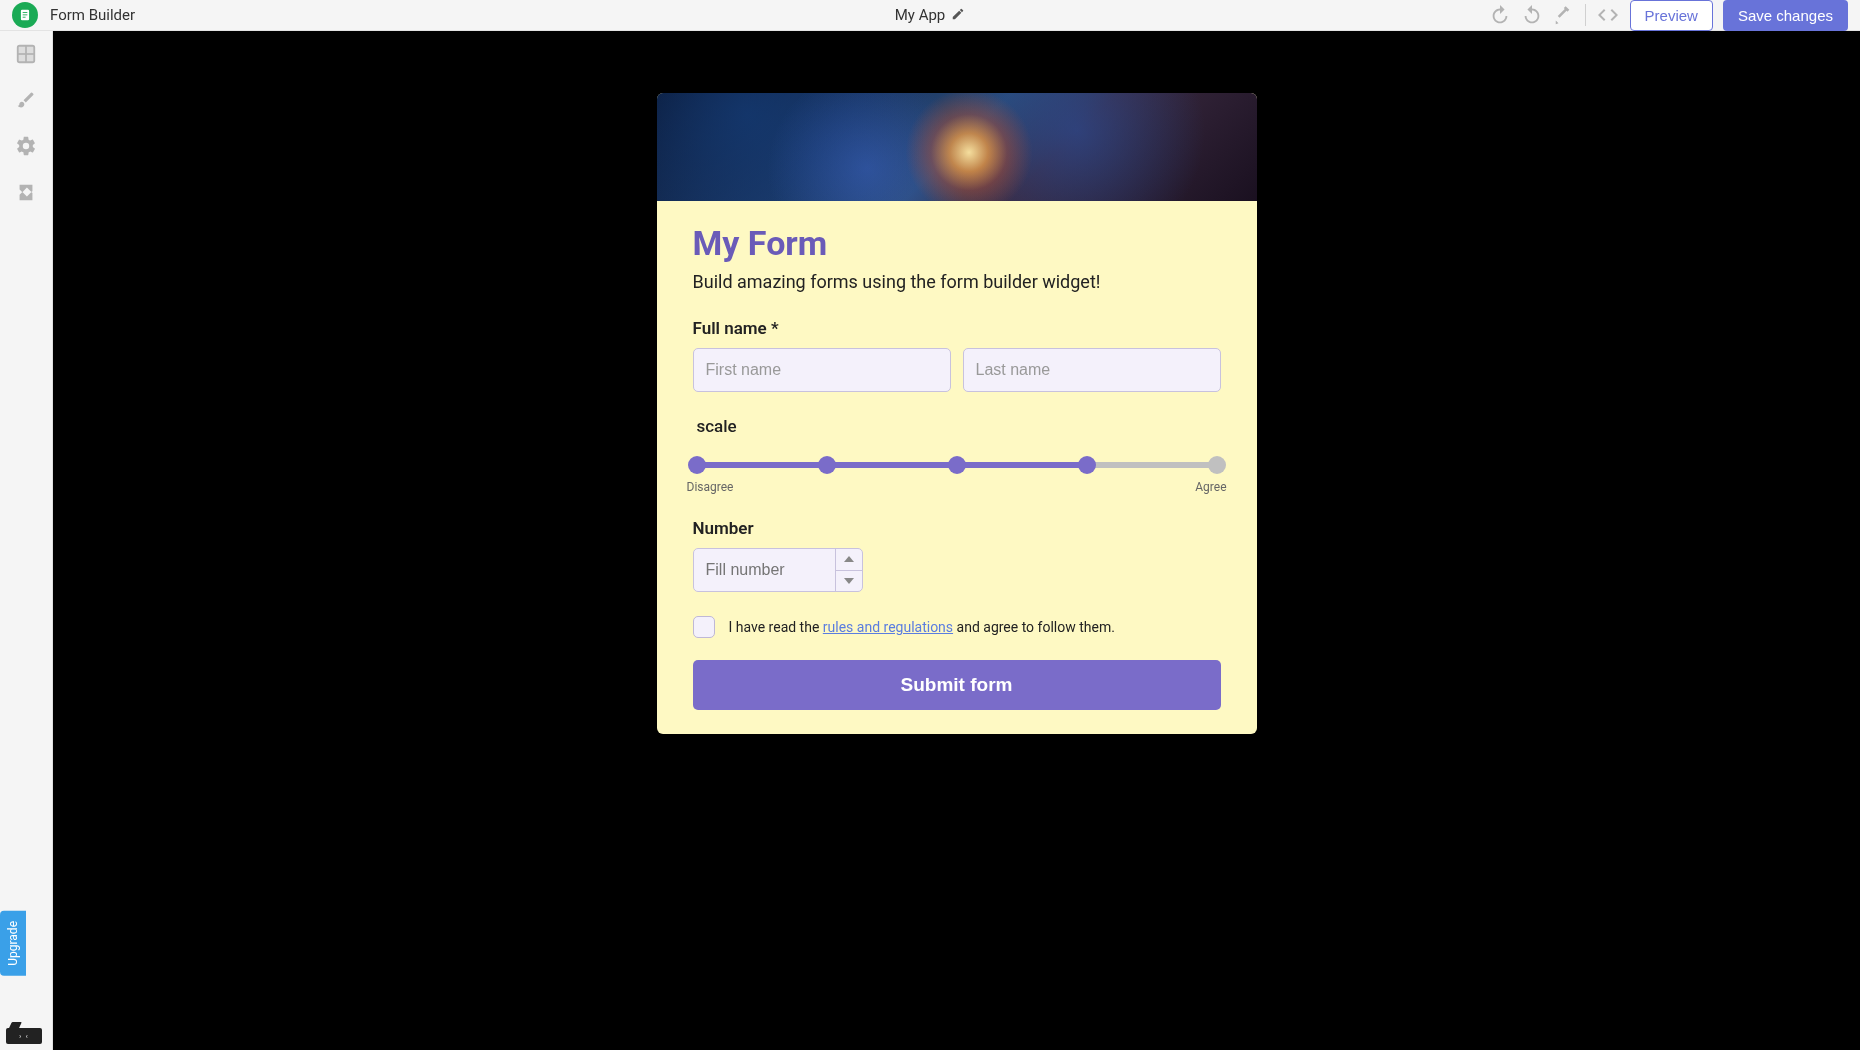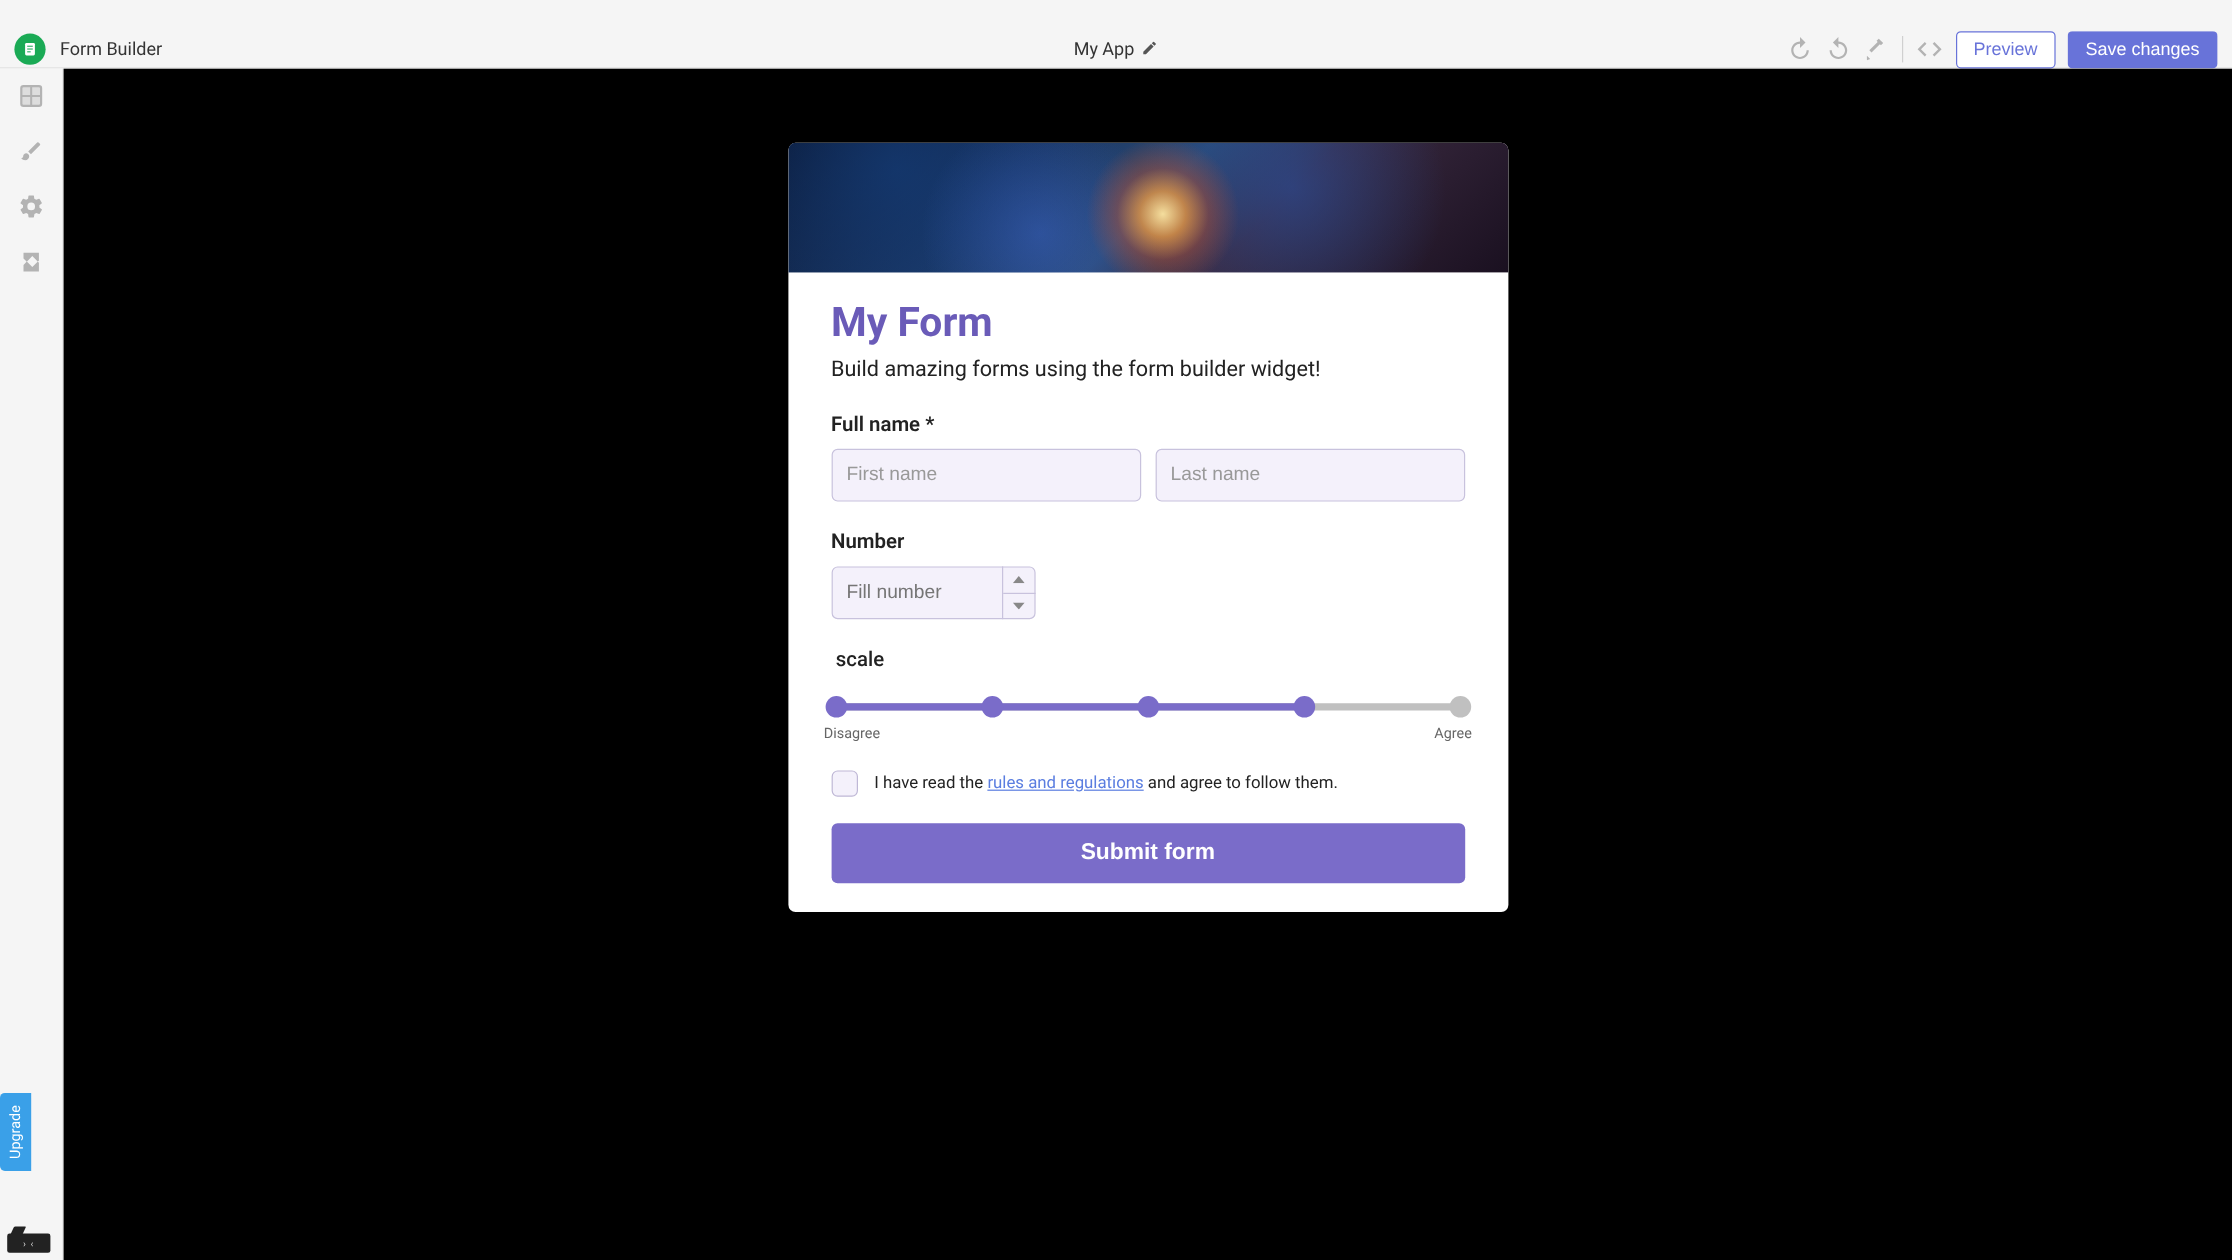--- a/index.html
+++ b/index.html
@@ -2,21 +2,21 @@
 <html><head>
 <meta charset="utf-8">
 <style>
 * { box-sizing: border-box; margin: 0; padding: 0; }
 html, body { width: 100%; height: 100%; font-family: -apple-system, BlinkMacSystemFont, "Segoe UI", Roboto, sans-serif; }
 body { display: flex; flex-direction: column; background: #f5f5f5; }
 
 
 .topbar {
   height: 31px; background: #f5f5f5; display: flex; align-items: center;
-  padding: 0 12px; border-bottom: 1px solid #e3e3e3; margin-top: 26px;
+  padding: 0 12px; border-bottom: 1px solid #e3e3e3;
 }
 .topbar-left { display: flex; align-items: center; gap: 12px; flex: 1; }
 .logo {
   width: 26px; height: 26px; border-radius: 50%;
   background: #1aaa55; display: flex; align-items: center; justify-content: center;
 }
 .logo svg { width: 14px; height: 14px; }
 .app-label { font-size: 15px; color: #333; }
 .topbar-center { flex: 1; display: flex; align-items: center; justify-content: center; gap: 6px; }
 .app-title { font-size: 15px; color: #333; }
@@ -39,21 +39,21 @@
   width: 53px; background: #f5f5f5; display: flex; flex-direction: column;
   align-items: center; padding-top: 12px; gap: 24px; border-right: 1px solid #e0e0e0;
 }
 .sidebar-icon { color: #b3b3b3; cursor: pointer; width: 22px; height: 22px; display: flex; align-items: center; justify-content: center; }
 
 
 .canvas { flex: 1; background: #000; position: relative; display: flex; justify-content: center; align-items: flex-start; padding-top: 62px; }
 
 
 .form-card {
-  width: 600px; background: #ffffff; border-radius: 6px; overflow: hidden;
+  width: 600px; background: #fef9c3; border-radius: 6px; overflow: hidden;
   box-shadow: 0 2px 10px rgba(0,0,0,0.3);
 }
 .form-header-img {
   height: 108px; width: 100%;
   background:
     radial-gradient(circle at 52% 55%, rgba(255,230,160,0.95) 0%, rgba(255,160,60,0.7) 6%, rgba(200,80,40,0.4) 12%, transparent 20%),
     radial-gradient(circle at 35% 70%, rgba(60,100,200,0.5) 0%, transparent 25%),
     radial-gradient(circle at 70% 35%, rgba(40,80,160,0.6) 0%, transparent 30%),
     radial-gradient(circle at 15% 20%, rgba(20,60,120,0.7) 0%, transparent 35%),
     linear-gradient(135deg, #0a1630 0%, #1a3560 30%, #2a4a75 50%, #3a2a40 65%, #1a1020 100%);
@@ -217,20 +217,38 @@
       <div class="form-header-img"></div>
       <div class="form-body">
         <h1 class="form-title">My Form</h1>
         <p class="form-subtitle">Build amazing forms using the form builder widget!</p>
 
         <div class="field">
           <label class="field-label">Full name *</label>
           <div class="field-row">
             <input class="text-input" placeholder="First name" style="">
             <input class="text-input" placeholder="Last name" style="">
+          </div>
+        </div>
+
+        <div class="field">
+          <label class="field-label" style="font-weight:500; padding-left:4px;">scale</label>
+          <div class="slider-wrap">
+            <div class="slider-track">
+              <div class="slider-fill"></div>
+              <div class="slider-dot" style="left:0%"></div>
+              <div class="slider-dot" style="left:25%"></div>
+              <div class="slider-dot" style="left:50%"></div>
+              <div class="slider-dot" style="left:75%"></div>
+              <div class="slider-dot inactive" style="left:100%"></div>
+            </div>
+            <div class="slider-labels">
+              <span>Disagree</span>
+              <span>Agree</span>
+            </div>
           </div>
         </div>
 
         <div class="field">
           <label class="field-label">Number</label>
           <div class="number-wrap">
             <input class="number-input" placeholder="Fill number" style="">
             <div class="number-steppers">
               <div class="stepper">
                 <svg width="10" height="6" viewBox="0 0 10 6">
@@ -239,38 +257,20 @@
               </div>
               <div class="stepper">
                 <svg width="10" height="6" viewBox="0 0 10 6">
                     <path fill="currentColor" d="M5 6L0 0h10z"></path>
                   </svg>
               </div>
             </div>
           </div>
         </div>
 
-        <div class="field">
-          <label class="field-label" style="font-weight:500; padding-left:4px;">scale</label>
-          <div class="slider-wrap">
-            <div class="slider-track">
-              <div class="slider-fill"></div>
-              <div class="slider-dot" style="left:0%"></div>
-              <div class="slider-dot" style="left:25%"></div>
-              <div class="slider-dot" style="left:50%"></div>
-              <div class="slider-dot" style="left:75%"></div>
-              <div class="slider-dot inactive" style="left:100%"></div>
-            </div>
-            <div class="slider-labels">
-              <span>Disagree</span>
-              <span>Agree</span>
-            </div>
-          </div>
-        </div>
-
         <div class="check-row">
           <div class="checkbox"></div>
           <span class="check-text">
             <span>I have read the </span><a href="#">rules and regulations</a><span> and agree to follow them.</span>
           </span>
         </div>
 
         <button class="submit-btn">Submit form</button>
       </div>
     </div>

